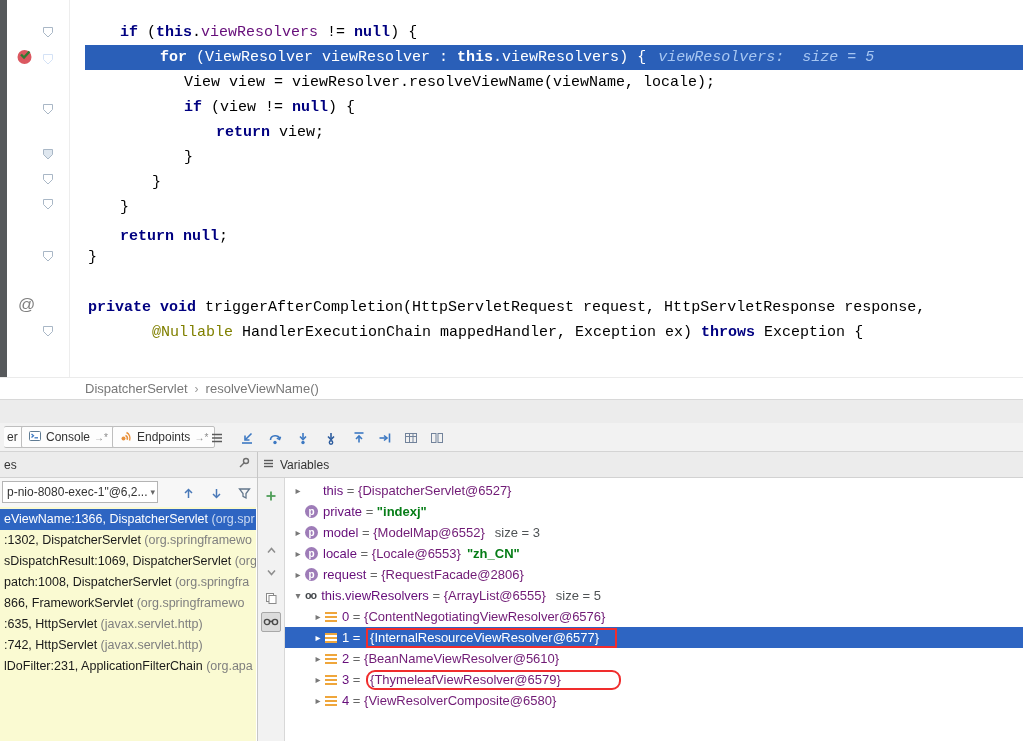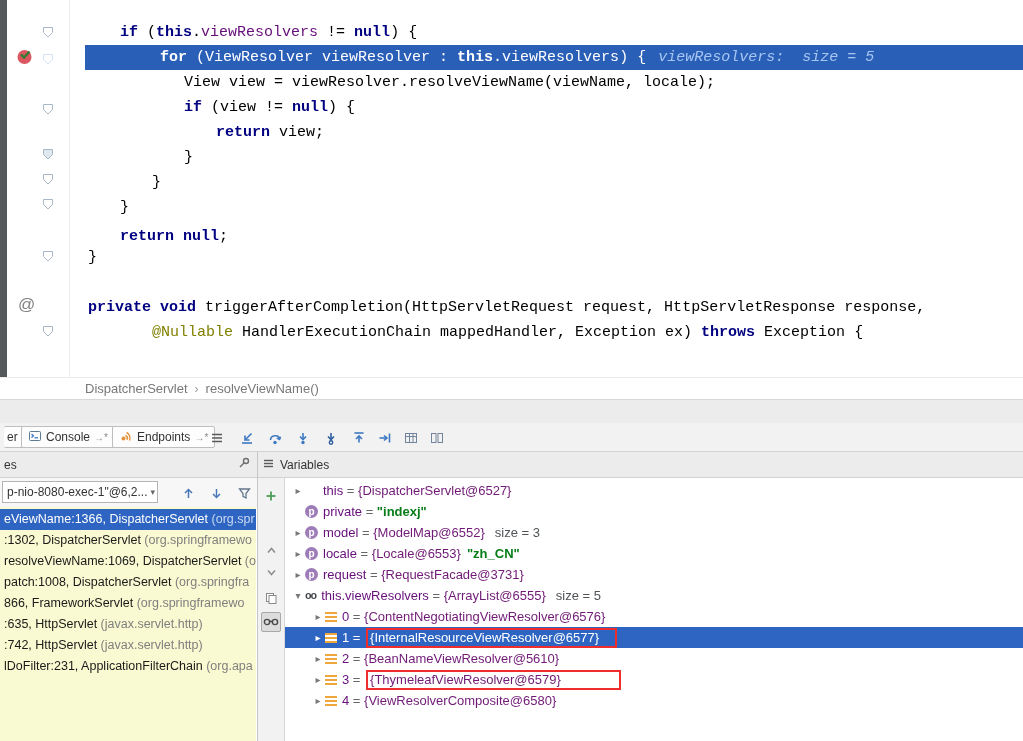--- a/index.html
+++ b/index.html
@@ -82,21 +82,21 @@
   .icon-el{display:inline-block;width:12px;height:10px;
     background:linear-gradient(to bottom,#efa63b 0 2px,#fff 2px 4px,#efa63b 4px 6px,#fff 6px 8px,#efa63b 8px 10px);}
   .vname{color:#660E7A;}
   .veq{color:#666;}
   .vref{color:#701a75;}
   .vstr{color:#067D17;font-weight:bold;margin-left:6px;}
   .vsize{color:#4f5355;margin-left:10px;}
   .vrow.sel{background:#2e65c2;}
   .vrow.sel .vname,.vrow.sel .veq,.vrow.sel .vref,.vrow.sel .varrow,.vrow.sel .vsize{color:#fff;}
   .redbox{border:2px solid #f02d2d;padding:0 16px 0 2px;margin-left:2px;display:inline-block;line-height:16px;}
-  .redbox.wide{padding-right:58px;}
+  .redbox.wide{padding-right:58px;border-radius:9px;}
 </style>
 </head>
 <body>
 
 <div id="app">
 
   <div class="editor">
     <div class="exec-underlay"></div>
     <div class="tool-stripe"></div>
     <div class="gutter">
@@ -276,21 +276,21 @@
           </span>
         <span class="fbtn" style="left:234px">
             <svg width="15" height="15">
               <path d="M2.5 3 H12.5 L9 7.5 V12 L6 10.3 V7.5 Z" fill="none" stroke="#63778c" stroke-width="1.3"></path>
             </svg>
           </span>
       </div>
       <div class="flist" id="frames">
           <div class="frow sel"><span class="fmain">eViewName:1366, DispatcherServlet</span><span class="fpkg"> (org.spr</span></div>
           <div class="frow"><span class="fmain">:1302, DispatcherServlet</span><span class="fpkg"> (org.springframewo</span></div>
-          <div class="frow"><span class="fmain">resolveViewName:1069, DispatcherServlet</span><span class="fpkg"> (org</span></div>
+          <div class="frow"><span class="fmain">sDispatchResult:1069, DispatcherServlet</span><span class="fpkg"> (org</span></div>
           <div class="frow"><span class="fmain">patch:1008, DispatcherServlet</span><span class="fpkg"> (org.springfra</span></div>
           <div class="frow"><span class="fmain">866, FrameworkServlet</span><span class="fpkg"> (org.springframewo</span></div>
           <div class="frow"><span class="fmain">:635, HttpServlet</span><span class="fpkg"> (javax.servlet.http)</span></div>
           <div class="frow"><span class="fmain">:742, HttpServlet</span><span class="fpkg"> (javax.servlet.http)</span></div>
           <div class="frow"><span class="fmain">lDoFilter:231, ApplicationFilterChain</span><span class="fpkg"> (org.apa</span></div>
         </div>
     </div>
 
     <div class="vars">
       <div class="phead">
@@ -332,21 +332,21 @@
               <circle cx="12" cy="5" r="2.6" fill="none" stroke="#4a4a4a" stroke-width="1.4"></circle>
               <path d="M6.6 5 Q8 3.4 9.4 5" fill="none" stroke="#4a4a4a" stroke-width="1.4"></path>
             </svg>
           </span>
       </div>
       <div class="vtree" id="vars">
           <div class="vrow" style="padding-left: 6px;"><span class="varrow">▸</span><span class="vicon icon-none"></span><span class="vname">this</span><span class="veq"> = </span><span class="vref">{DispatcherServlet@6527}</span></div>
           <div class="vrow" style="padding-left: 6px;"><span class="varrow"></span><span class="vicon icon-param">p</span><span class="vname">private</span><span class="veq"> = </span><span class="vstr" style="margin-left: 0px;">"indexj"</span></div>
           <div class="vrow" style="padding-left: 6px;"><span class="varrow">▸</span><span class="vicon icon-param">p</span><span class="vname">model</span><span class="veq"> = </span><span class="vref">{ModelMap@6552}</span><span class="vsize">size = 3</span></div>
           <div class="vrow" style="padding-left: 6px;"><span class="varrow">▸</span><span class="vicon icon-param">p</span><span class="vname">locale</span><span class="veq"> = </span><span class="vref">{Locale@6553}</span><span class="vstr">"zh_CN"</span></div>
-          <div class="vrow" style="padding-left: 6px;"><span class="varrow">▸</span><span class="vicon icon-param">p</span><span class="vname">request</span><span class="veq"> = </span><span class="vref">{RequestFacade@3731}</span></div>
+          <div class="vrow" style="padding-left: 6px;"><span class="varrow">▸</span><span class="vicon icon-param">p</span><span class="vname">request</span><span class="veq"> = </span><span class="vref">{RequestFacade@2806}</span></div>
           <div class="vrow" style="padding-left: 6px;"><span class="varrow">▾</span><span class="vicon icon-watch">oo</span><span class="vname">this.viewResolvers</span><span class="veq"> = </span><span class="vref">{ArrayList@6555}</span><span class="vsize">size = 5</span></div>
           <div class="vrow" style="padding-left: 26px;"><span class="varrow">▸</span><span class="vicon icon-el"></span><span class="vname">0</span><span class="veq"> = </span><span class="vref">{ContentNegotiatingViewResolver@6576}</span></div>
           <div class="vrow sel" style="padding-left: 26px;"><span class="varrow">▸</span><span class="vicon icon-el"></span><span class="vname">1</span><span class="veq"> = </span><span class="redbox"><span class="vref">{InternalResourceViewResolver@6577}</span></span></div>
           <div class="vrow" style="padding-left: 26px;"><span class="varrow">▸</span><span class="vicon icon-el"></span><span class="vname">2</span><span class="veq"> = </span><span class="vref">{BeanNameViewResolver@5610}</span></div>
           <div class="vrow" style="padding-left: 26px;"><span class="varrow">▸</span><span class="vicon icon-el"></span><span class="vname">3</span><span class="veq"> = </span><span class="redbox wide"><span class="vref">{ThymeleafViewResolver@6579}</span></span></div>
           <div class="vrow" style="padding-left: 26px;"><span class="varrow">▸</span><span class="vicon icon-el"></span><span class="vname">4</span><span class="veq"> = </span><span class="vref">{ViewResolverComposite@6580}</span></div>
         </div>
     </div>
 
   </div>

